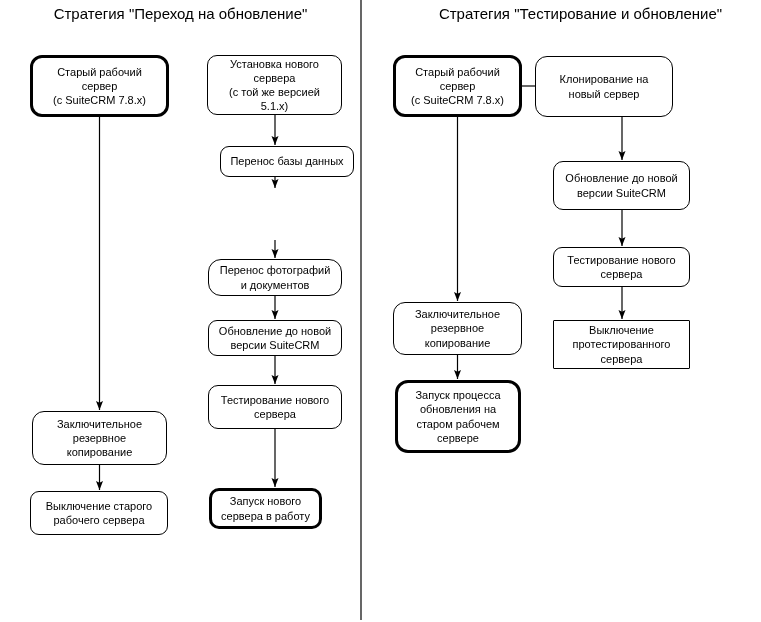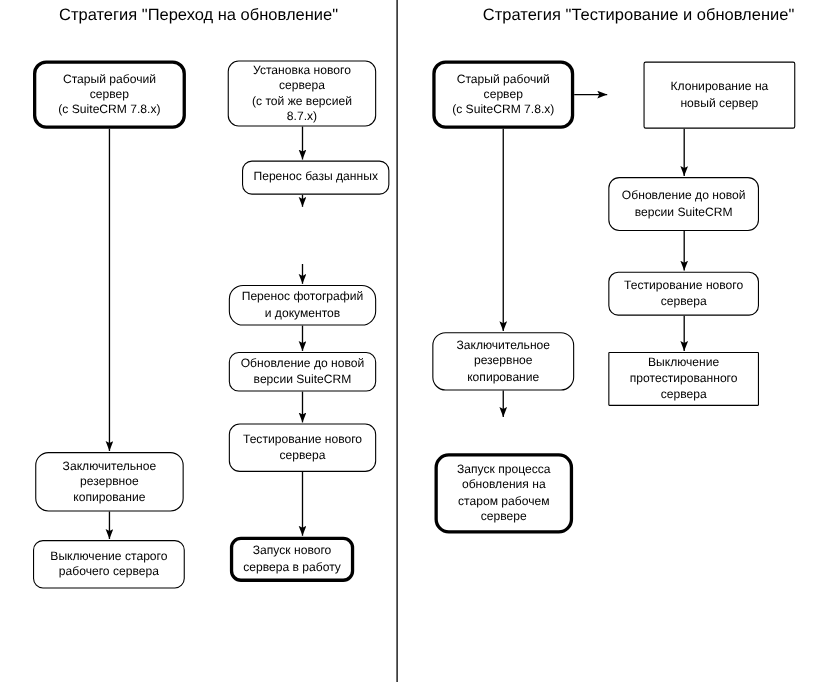--- a/index.html
+++ b/index.html
@@ -88,21 +88,21 @@
 
   <div class="node emphasis" style="left:30px; top:55px; width:139px; height:62px; border-radius:12px;">
     <span class="node-label">Старый рабочий
 сервер
 (с SuiteCRM 7.8.x)</span>
   </div>
   <div class="node" style="left:207px; top:55px; width:135px; height:60px; border-radius:10px;">
     <span class="node-label">Установка нового
 сервера
 (с той же версией
-8.7.x)</span>
+5.1.x)</span>
   </div>
   <div class="node" style="left:220px; top:146px; width:134px; height:31px; border-radius:9px;">
     <span class="node-label">Перенос базы данных</span>
   </div>
   <div class="node" style="left:208px; top:259px; width:134px; height:37px; border-radius:13px;">
     <span class="node-label">Перенос фотографий
 и документов</span>
   </div>
   <div class="node" style="left:208px; top:320px; width:134px; height:36px; border-radius:9px;">
     <span class="node-label">Обновление до новой
@@ -124,21 +124,21 @@
   <div class="node" style="left:30px; top:491px; width:138px; height:44px; border-radius:9px;text-align:center;">
     <span class="node-label">Выключение старого
 рабочего сервера</span>
   </div>
 
   <div class="node emphasis" style="left:393px; top:55px; width:129px; height:62px; border-radius:12px;">
     <span class="node-label">Старый рабочий
 сервер
 (с SuiteCRM 7.8.x)</span>
   </div>
-  <div class="node" style="left:585px; top:56px; width:138px; height:61px; border-radius:2px;">
+  <div class="node" style="left:535px; top:56px; width:138px; height:61px; border-radius:12px;">
     <span class="node-label">Клонирование на
 новый сервер</span>
   </div>
   <div class="node" style="left:553px; top:161px; width:137px; height:49px; border-radius:10px;">
     <span class="node-label">Обновление до новой
 версии SuiteCRM</span>
   </div>
   <div class="node" style="left:553px; top:247px; width:137px; height:40px; border-radius:9px;">
     <span class="node-label">Тестирование нового
 сервера</span>
@@ -146,20 +146,20 @@
   <div class="node" style="left:553px; top:320px; width:137px; height:49px; border-radius:1px;">
     <span class="node-label">Выключение
 протестированного
 сервера</span>
   </div>
   <div class="node" style="left:393px; top:302px; width:129px; height:53px; border-radius:12px;">
     <span class="node-label">Заключительное
 резервное
 копирование</span>
   </div>
-  <div class="node emphasis" style="left:395px; top:380px; width:126px; height:73px; border-radius:13px;margin-top:32px;">
+  <div class="node emphasis" style="left:395px; top:380px; width:126px; height:73px; border-radius:13px;">
     <span class="node-label">Запуск процесса
 обновления на
 старом рабочем
 сервере</span>
   </div>
 
 </div>
 
 </body></html>

